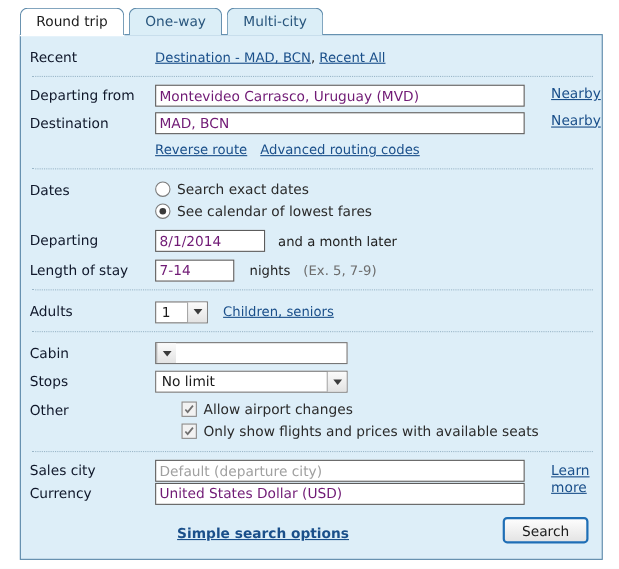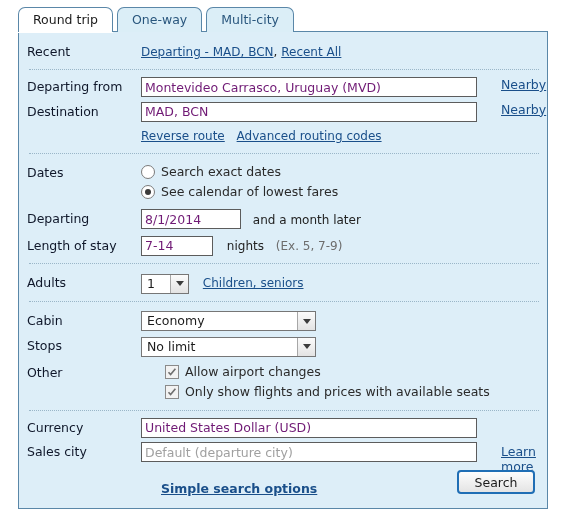--- a/index.html
+++ b/index.html
@@ -229,21 +229,21 @@
   <div class="tab active">Round trip</div>
   <div class="tab">One-way</div>
   <div class="tab">Multi-city</div>
 </div>
 
 <div class="panel">
 
   <div class="row" style="padding-top:10px;">
     <div class="label">Recent</div>
     <div class="ctrl">
-      <a class="lnk">Departing - MAD, BCN</a><span>, </span><a class="lnk">Recent All</a>
+      <a class="lnk">Destination - MAD, BCN</a><span>, </span><a class="lnk">Recent All</a>
     </div>
   </div>
 
   <div class="sep"></div>
 
   <div class="row" style="position:relative;margin-bottom:4px;">
     <div class="label">Departing from</div>
     <div class="ctrl">
       <input class="txt w-wide" type="text" value="Montevideo Carrasco, Uruguay (MVD)" style="">
     </div>
@@ -313,21 +313,20 @@
       <a class="lnk" style="margin-left:10px;">Children, seniors</a>
     </div>
   </div>
 
   <div class="sep"></div>
 
   <div class="row" style="align-items:center;padding-top:2px;">
     <div class="label">Cabin</div>
     <div class="ctrl">
       <span class="sel sel-wide">
-        <span class="selval">Economy</span>
         <span class="arrowbox">
             <i></i>
           </span>
       </span>
     </div>
   </div>
 
   <div class="row" style="align-items:center;margin-top:5px;">
     <div class="label">Stops</div>
     <div class="ctrl">
@@ -357,33 +356,33 @@
               <path d="M2.5 6.3 L4.6 8.6 L9.4 2.8" stroke="#6f6f6f" stroke-width="1.6" fill="none"></path>
             </svg>
         </span>
         <span class="optlabel">Only show flights and prices with available seats</span>
       </div>
     </div>
   </div>
 
   <div class="sep"></div>
 
+  <div class="row" style="align-items:center;position:relative;">
+    <div class="label">Sales city</div>
+    <div class="ctrl">
+      <input class="txt w-wide" type="text" placeholder="Default (departure city)" style="">
+    </div>
+    <a class="lnk nearby" style="top:2px;">Learn more</a>
+  </div>
+
   <div class="row" style="align-items:center;margin-bottom:4px;">
     <div class="label">Currency</div>
     <div class="ctrl">
       <input class="txt w-wide" type="text" value="United States Dollar (USD)" style="">
     </div>
   </div>
 
-  <div class="row" style="align-items:center;position:relative;">
-    <div class="label">Sales city</div>
-    <div class="ctrl">
-      <input class="txt w-wide" type="text" placeholder="Default (departure city)" style="">
-    </div>
-    <a class="lnk nearby" style="top:2px;">Learn more</a>
-  </div>
-
   <div style="margin-top:18px;">
     <a class="lnk simple">Simple search options</a>
   </div>
 
   <button class="searchbtn">Search</button>
 </div>
 
 </body></html>

